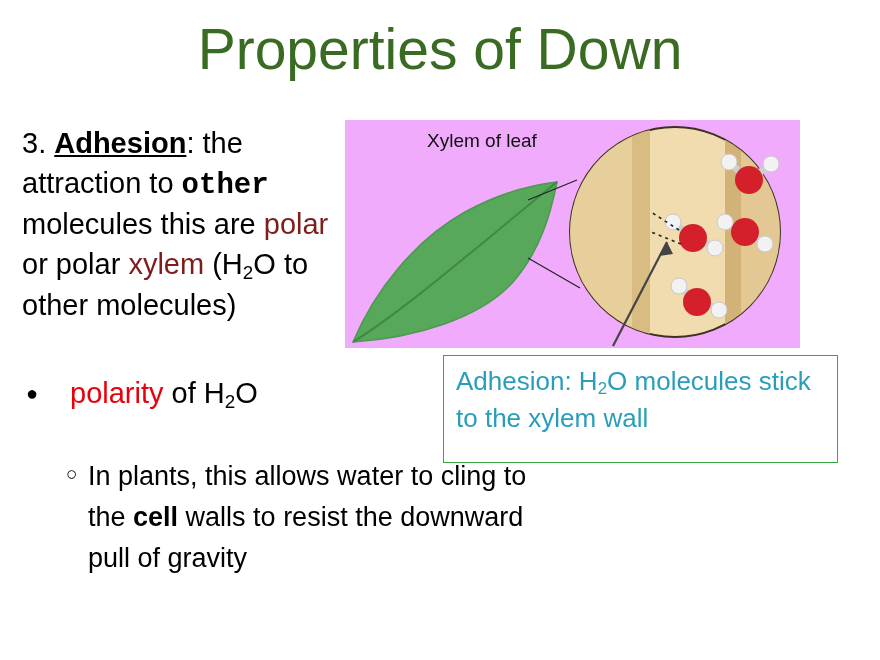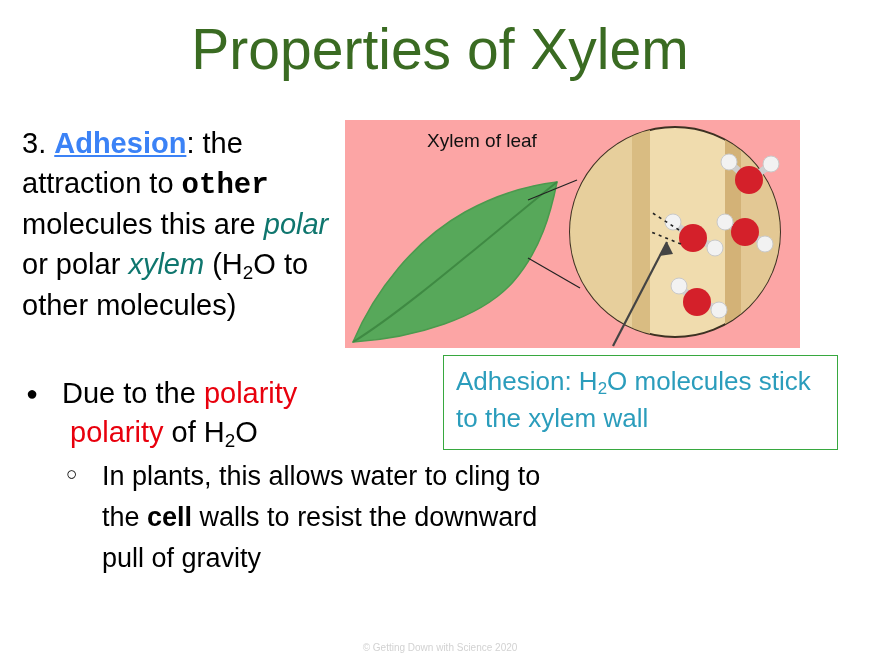--- a/index.html
+++ b/index.html
@@ -36,28 +36,28 @@
     position: absolute;
     left: 22px;
     top: 124px;
     width: 330px;
     font-size: 29px;
     color: #000000;
     line-height: 1.37;
   }
   .body-text .u {
     text-decoration: underline;
-    color: #3b82f6;
+    color: #000000;
     font-weight: bold;
   }
   .body-text b {
     font-weight: bold;
     font-family: Liberation Mono, monospace;
   }
-  .orange { color: #0f766e; font-style: italic; }
+  .orange { color: #7f1d1d; }
   .red { color: #e8000d; }
   sub {
     font-size: 0.65em;
     vertical-align: -0.25em;
   }
   .lvl2 {
     position: absolute;
     left: 22px;
     top: 374px;
     width: 400px;
@@ -89,46 +89,46 @@
   }
   .lvl3 .bullet {
     position: absolute;
     left: 6px;
     top: 1px;
     font-size: 19px;
     line-height: 1.8;
   }
   .lvl3 .txt {
     display: block;
-    margin-left: 42px;
+    margin-left: 28px;
   }
   
   .figure {
     position: absolute;
     left: 345px;
     top: 120px;
     width: 455px;
     height: 228px;
-    background: #fca5a5;
+    background: #f0abfc;
     overflow: hidden;
   }
   .fig-label {
     position: absolute;
     left: 82px;
     top: 10px;
     font-size: 19px;
     color: #111;
   }
   
   .callout {
     position: absolute;
     left: 443px;
     top: 355px;
     width: 395px;
-    height: 95px;
+    height: 108px;
     border: 1.5px solid #37a83f;
     background: #ffffff;
     box-sizing: border-box;
     padding: 8px 12px 0 12px;
     font-size: 26px;
     color: #2b9dbc;
     line-height: 1.32;
   }
   .footer {
     position: absolute;
@@ -138,31 +138,28 @@
     text-align: center;
     font-size: 10px;
     color: #d2d2d2;
   }
 </style>
 </head>
 <body>
 
 <div class="slide">
 
-  <div class="title">Properties of Xylem</div>
+  <div class="title">Properties of Down</div>
 
   <div class="body-text">
     <span>3. </span><span class="u">Adhesion</span><span>: the attraction to </span><b>other</b><span> molecules this are </span><span class="orange">polar</span><span> or polar </span><span class="orange">xylem</span><span> (H</span><sub>2</sub><span>O to other molecules)</span>
   </div>
 
   <div class="lvl2">
     <span class="bullet">●</span>
-    <span class="txt">
-      <span>Due to the </span><span class="red">polarity</span>
-    </span>
     <span class="indent">
       <span class="red">polarity</span><span> of H</span><sub>2</sub><span>O</span>
     </span>
   </div>
 
   <div class="lvl3">
     <span class="bullet">○</span>
     <span class="txt">
       <span>In plants, this allows water to cling to the </span><b>cell</b><span> walls to resist the downward pull of gravity</span>
     </span>
@@ -239,14 +236,13 @@
         <line x1="268" y1="226" x2="322" y2="122" stroke="#444" stroke-width="2.2"></line>
         <polygon points="322,122 314,136 328,134" fill="#444"></polygon>
       </g>
     </svg>
   </div>
 
   <div class="callout">
     <span>Adhesion: H</span><sub>2</sub><span>O molecules stick to the xylem wall</span>
   </div>
 
-  <div class="footer">© Getting Down with Science 2020</div>
 </div>
 
 </body></html>

